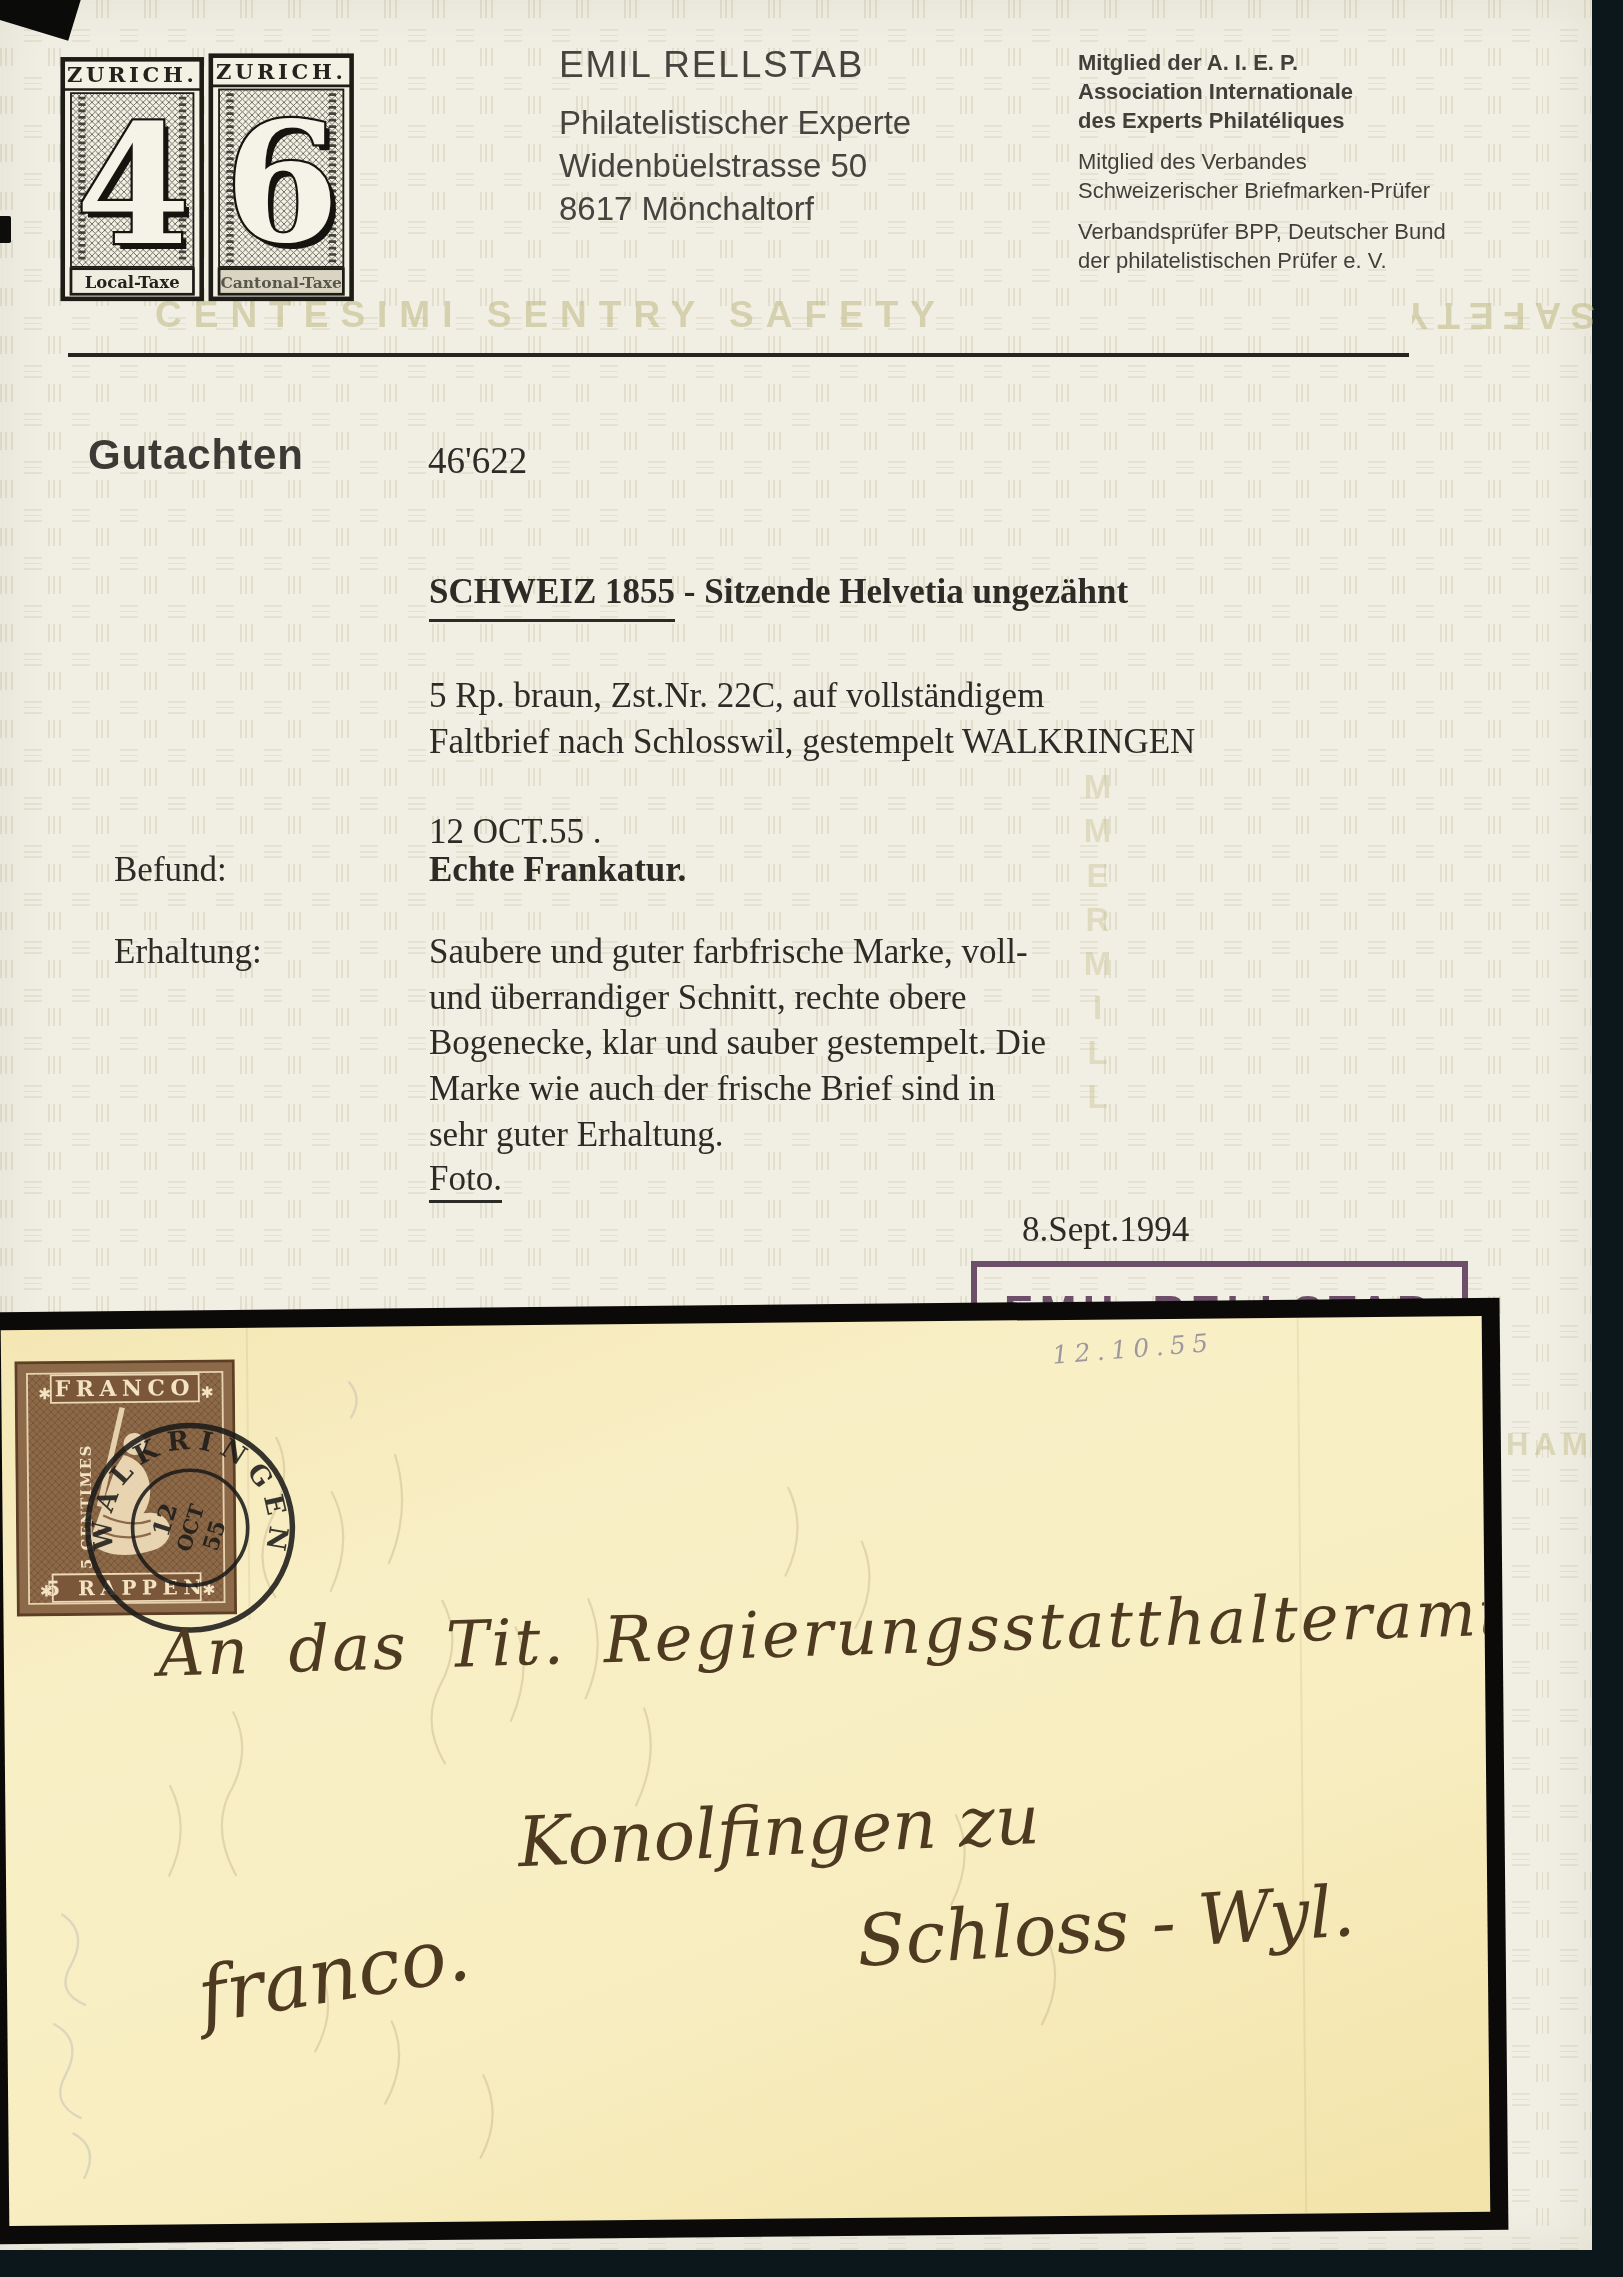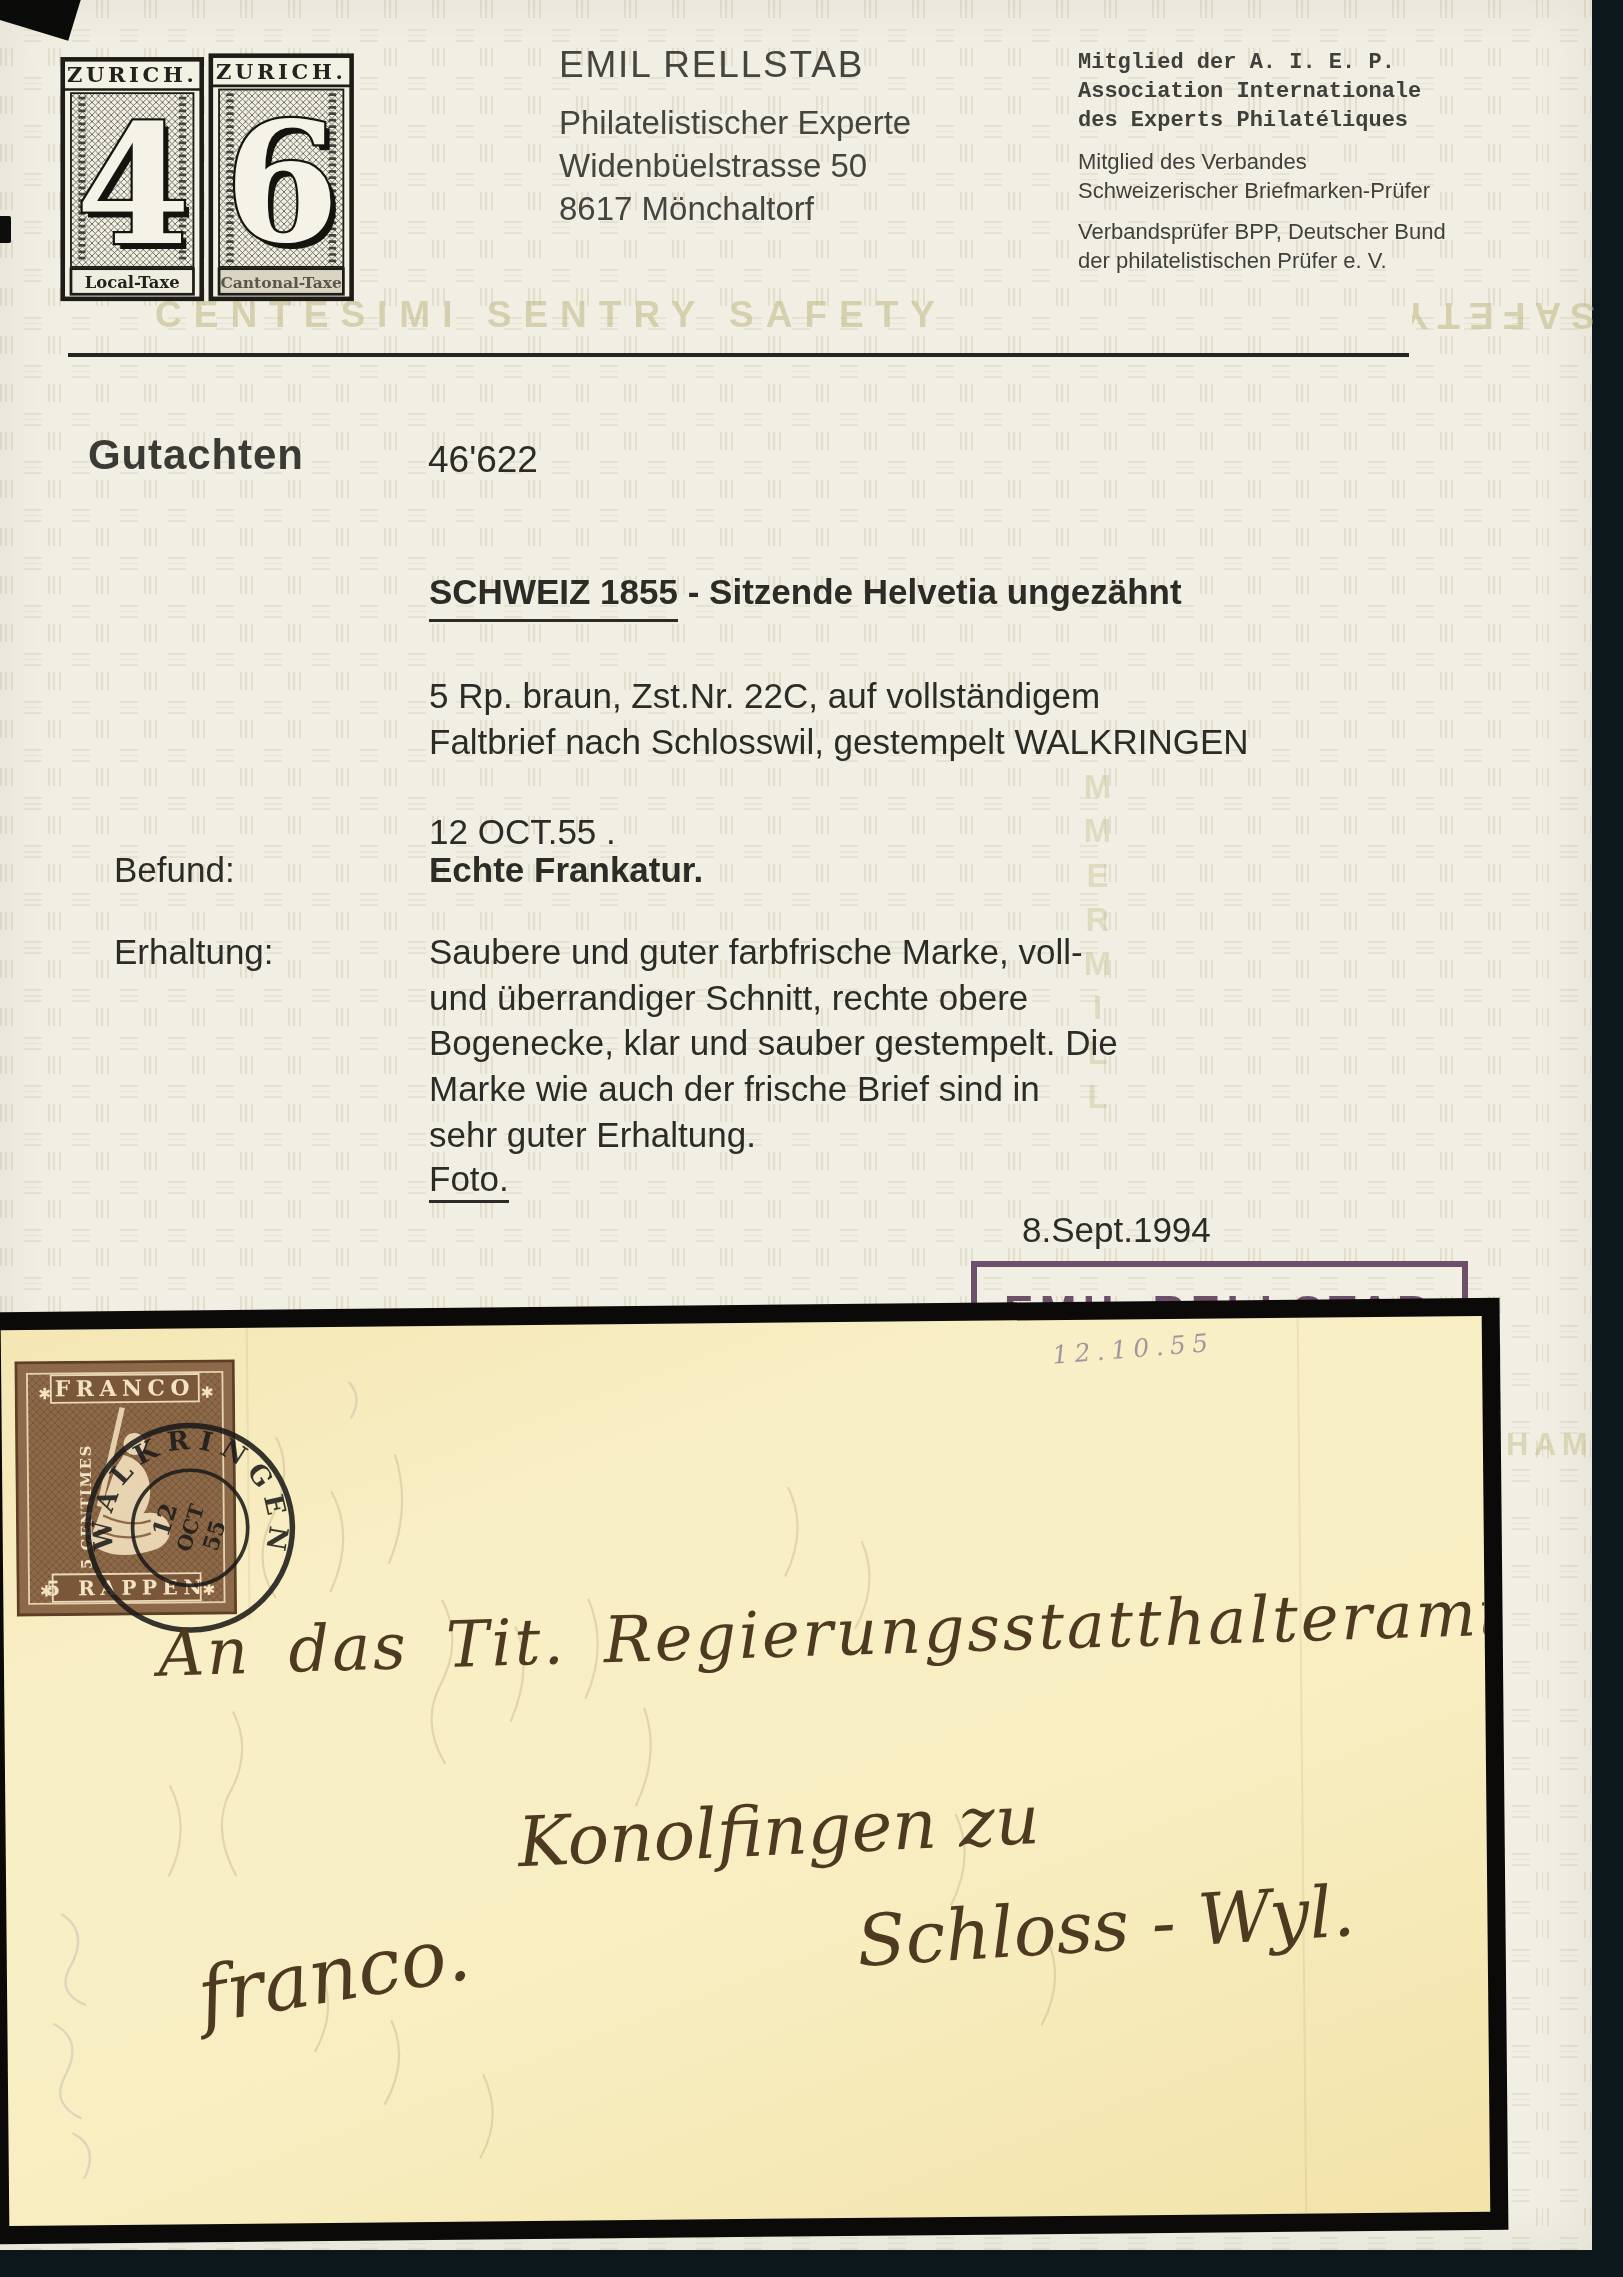--- a/index.html
+++ b/index.html
@@ -30,25 +30,25 @@
   .wm-frag{left:1506px;top:1427px;font-size:31px;letter-spacing:5.5px;width:84px;overflow:hidden;opacity:.8;}
   .corner-wedge{left:-31px;top:-18.3px;width:108px;height:44px;background:#0b0b0a;transform:rotate(17deg);z-index:2;}
   .edge-nick{left:-4.6px;top:216px;width:15.5px;height:27.4px;background:#0d0d0c;border-radius:1.8px;z-index:2;}
 
   
   .addr{left:559px;top:44px;z-index:2;color:#45443e;}
   .addr .name{font-size:37px;letter-spacing:1.8px;margin:0 0 14.6px 0;}
   .addr .line{font-size:33px;line-height:43px;}
   .memb{left:1078px;top:48px;z-index:2;color:#413f39;font-size:22px;line-height:29px;}
   .memb .blk{margin-bottom:12px;}
-  .memb .bold{font-weight:bold;font-family:Liberation Mono, monospace;}
+  .memb .bold{font-weight:bold;}
   .rule{left:68px;top:353px;width:1341px;height:3.7px;background:#26251f;z-index:2;}
 
   
-  .tw{font-family:Liberation Sans, sans-serif;color:#2c2b26;z-index:2;white-space:pre;}
+  .tw{font-family:Liberation Serif, serif;color:#2c2b26;z-index:2;white-space:pre;}
   .gut-label{left:88px;top:431px;font-size:42px;font-weight:bold;color:#3b3a34;z-index:2;letter-spacing:0.9px;}
   .gut-num{left:428px;top:439px;font-size:37px;}
   .title-row{left:429px;top:572px;font-size:35px;font-weight:bold;}
   .title-row .u{display:inline-block;border-bottom:3.7px solid #2c2b26;padding-bottom:7px;}
   .introl{left:429px;font-size:35px;}
   .lbl{left:94px;font-size:35px;margin-left:20px;}
   .val-bold{left:429px;font-size:35px;font-weight:bold;}
   .erh{left:429px;font-size:35px;}
   .foto{left:429px;top:1159px;font-size:35px;}
   .foto .u{display:inline-block;border-bottom:3.7px solid #2c2b26;padding-bottom:1px;}

